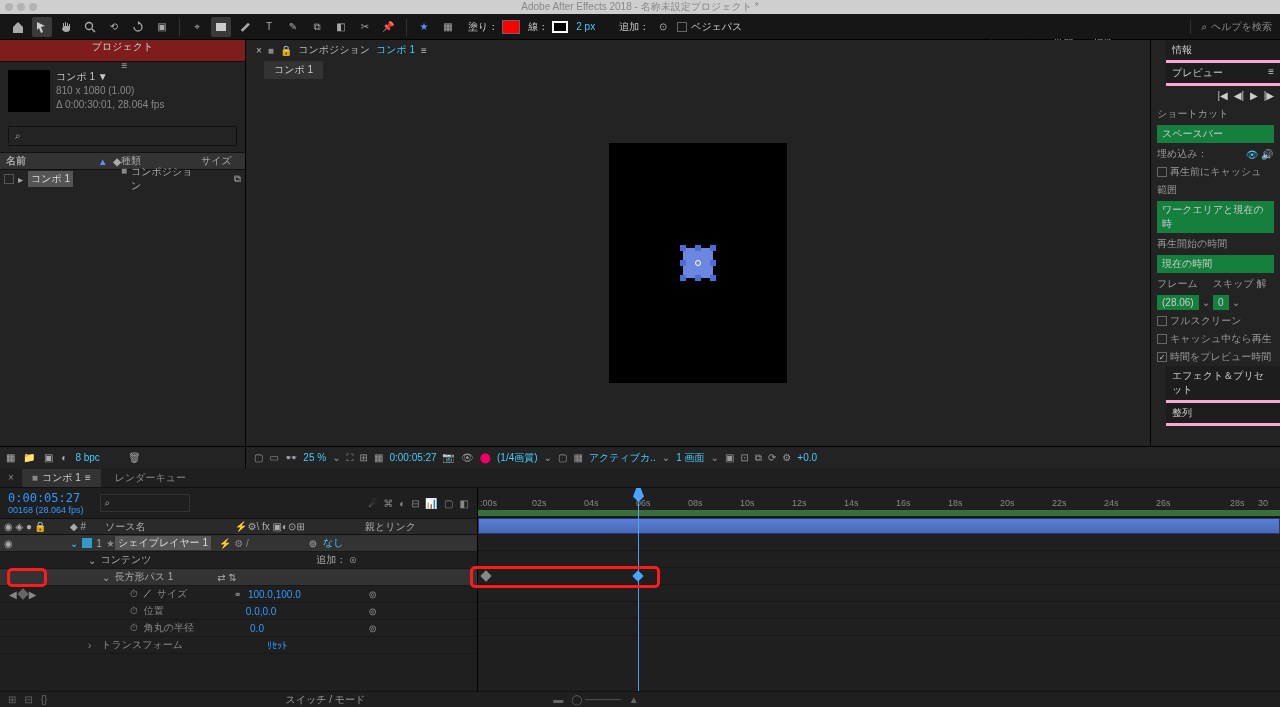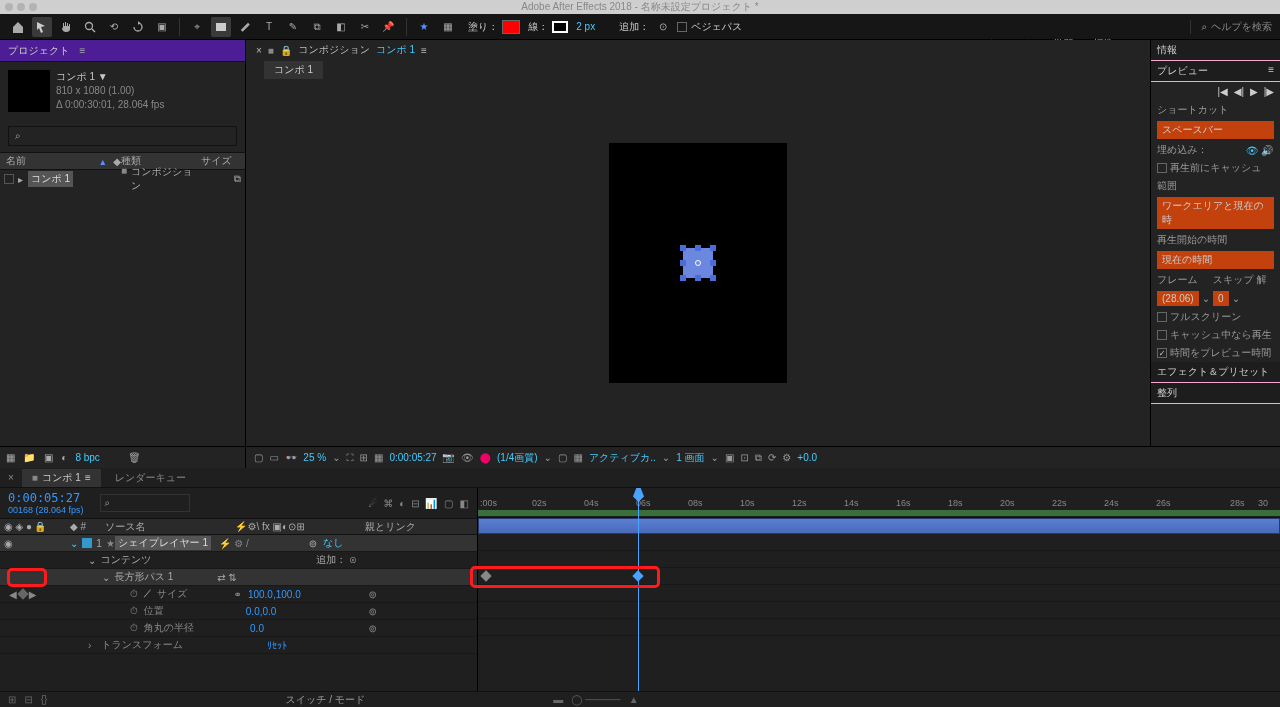--- a/index.html
+++ b/index.html
@@ -11,48 +11,48 @@
 .toolbar { height:26px; background:#161616; display:flex; align-items:center; padding:0 8px; gap:4px; border-bottom:1px solid #000; }
 .tool-btn { width:20px; height:20px; display:flex; align-items:center; justify-content:center; color:#aaa; cursor:pointer; }
 .tool-btn.active { background:#3a3a3a; border-radius:2px; }
 .sep { width:1px; height:18px; background:#333; margin:0 3px; }
 .swatch { width:18px; height:14px; border:1px solid #666; }
 .workspace-btns { margin-left:auto; display:flex; gap:12px; align-items:center; }
 .ws-btn { color:#aaa; cursor:pointer; padding:2px 4px;margin-top:35px; }
 .search-box { display:flex; align-items:center; gap:4px; border-left:1px solid #333; padding-left:10px; margin-left:6px; }
 .content { display:flex; height:406px; }
 .left-panel { width:246px; background:#232323; border-right:1px solid #000; display:flex; flex-direction:column; }
-.panel-tab { height:22px; display:flex; align-items:center; padding:0 8px; gap:6px; background:#4c1d95; border-bottom:1px solid #111; }
+.panel-tab { height:22px; display:flex; align-items:center; padding:0 8px; gap:6px; background:#7f1d1d; border-bottom:1px solid #111;flex-direction:column; }
 .panel-tab span.tabname { color:#ccc; }
 .comp-info { display:flex; gap:6px; padding:8px; }
 .thumb { width:42px; height:42px; background:#000; }
 .comp-meta { font-size:10px; color:#888; line-height:14px; }
 .comp-meta .name { color:#c7c7c7; }
 .search-row { border:1px solid #111; margin:6px 8px; padding:3px 6px; display:flex; align-items:center; }
 .list-head { display:flex; background:#333; height:18px; align-items:center; font-size:10px; border-top:1px solid #111; border-bottom:1px solid #111; }
-.col-name { flex:1; padding-left:6px; display:flex; align-items:center; gap:4px; }
+.col-name { flex:1; padding-left:6px; display:flex; align-items:center; gap:4px;font-weight:bold; }
 .col-type { width:80px; }
 .col-size { width:44px; }
 .list-row { display:flex; height:18px; align-items:center; background:#232323; }
 .list-row .deco { width:10px; height:10px; border:1px solid #555; margin:0 4px; }
 .list-row .sel { background:#555; padding:1px 3px; color:#ddd; }
 .center { flex:1; background:#232323; display:flex; flex-direction:column; position:relative; }
 .center-top { height:20px; display:flex; align-items:center; padding:0 10px; gap:6px; color:#bbb; }
 .center-subtab { height:20px; display:flex; align-items:center; }
 .center-subtab .tab { background:#333; padding:2px 10px; margin-left:18px; color:#ccc; }
 .viewport { flex:1; background:#232323; display:flex; align-items:center; justify-content:center; }
 .canvas { width:178px; height:240px; background:#000; display:flex; align-items:center; justify-content:center; }
 .shape { width:30px; height:30px; background:#6b87e0; position:relative; }
 .handle { position:absolute; width:6px; height:6px; background:#4a6dd8; }
 .h1{top:-3px;left:-3px}.h2{top:-3px;left:12px}.h3{top:-3px;right:-3px}.h4{top:12px;left:-3px}.h5{top:12px;right:-3px}.h6{bottom:-3px;left:-3px}.h7{bottom:-3px;left:12px}.h8{bottom:-3px;right:-3px}
 .right-panel { width:130px; background:#232323; border-left:1px solid #000; display:flex; flex-direction:column; font-size:10px; overflow:hidden; }
 .rp-section { padding:3px 6px; color:#ccc; }
-.rp-head { background:#1d1d1d; border-bottom:1px solid #f9a8d4; }
+.rp-head { background:#1d1d1d; border-bottom:3px solid #f9a8d4;margin-left:15px; }
 .rp-row { display:flex; align-items:center; gap:3px; padding:2px 6px; color:#999; }
-.rp-btn { background:#c2410c; padding:2px 5px; color:#ccc; }
+.rp-btn { background:#15803d; padding:2px 5px; color:#ccc; }
 .play-controls { display:flex; justify-content:flex-end; gap:6px; padding:4px 6px; }
 .play-controls span { cursor:pointer; color:#ccc; }
 .chk { width:10px; height:10px; border:1px solid #666; display:inline-flex; align-items:center; justify-content:center; font-size:8px; color:#ccc; }
 .bot-row { display:flex; height:22px; }
 .bot-left { width:246px; background:#232323; display:flex; align-items:center; padding:0 6px; gap:8px; border-right:1px solid #000; border-top:1px solid #000; }
 .bot-center { flex:1; background:#232323; border-top:1px solid #000; display:flex; align-items:center; padding:0 8px; gap:6px; color:#999; }
 .timeline { height:239px; background:#1f1f1f; display:flex; flex-direction:column; }
 .tl-tabs { height:20px; display:flex; align-items:center; gap:4px; padding:0 4px; border-bottom:1px solid #111; }
 .tl-tab { background:#333; padding:2px 10px; color:#ccc; display:flex; gap:4px; align-items:center; }
 .tl-tab2 { padding:2px 10px; color:#888; }

